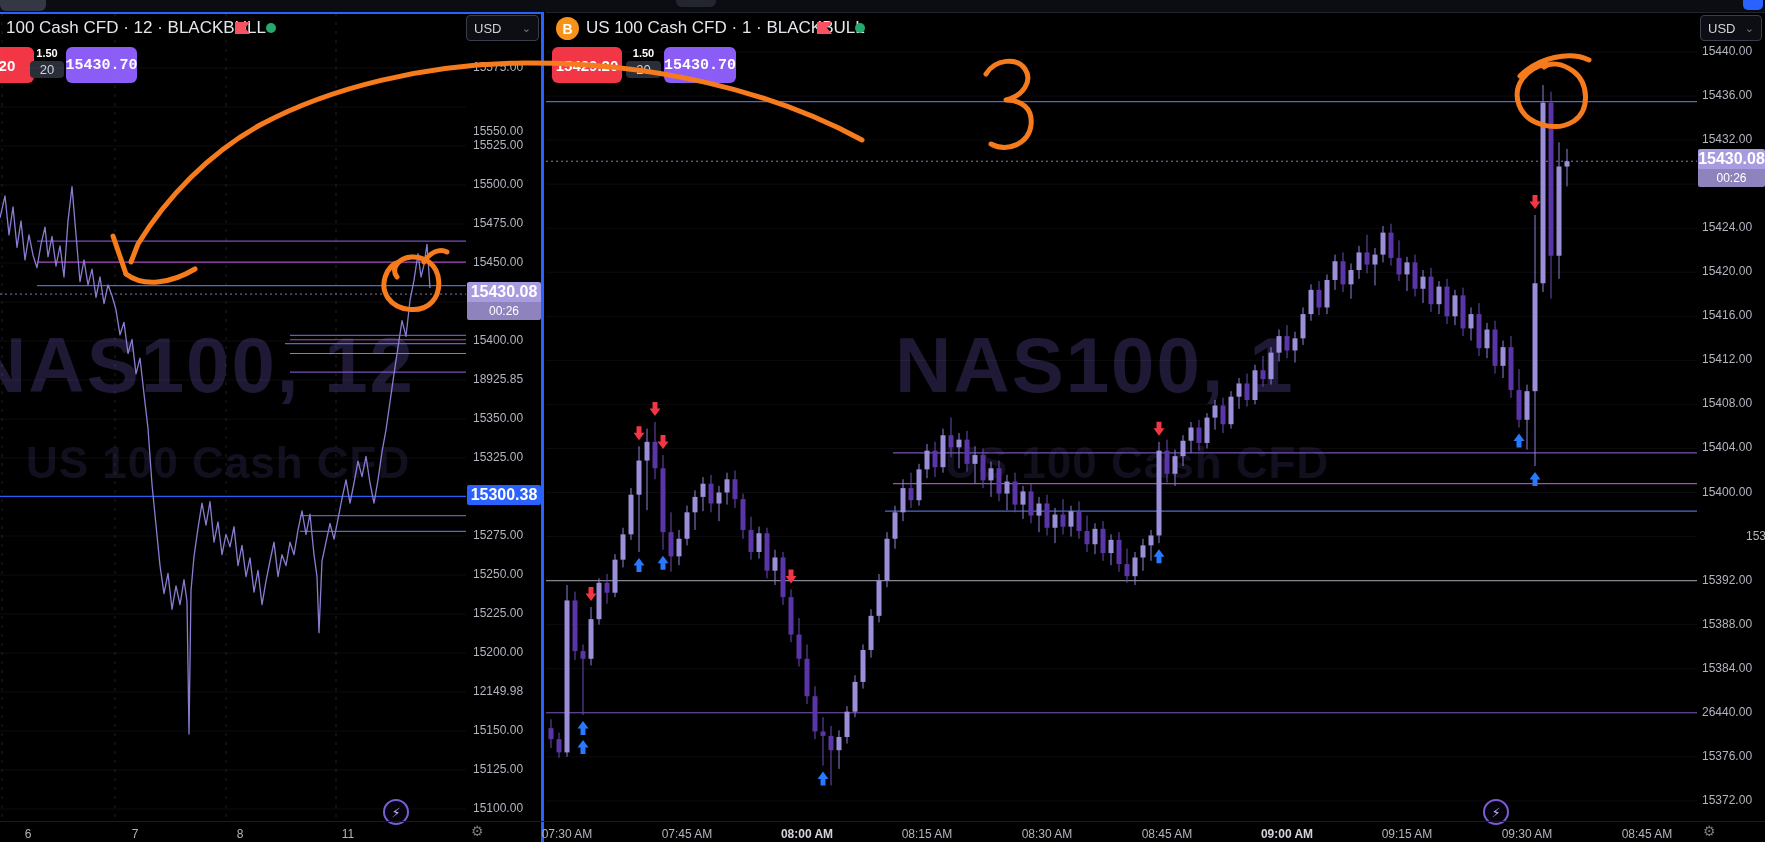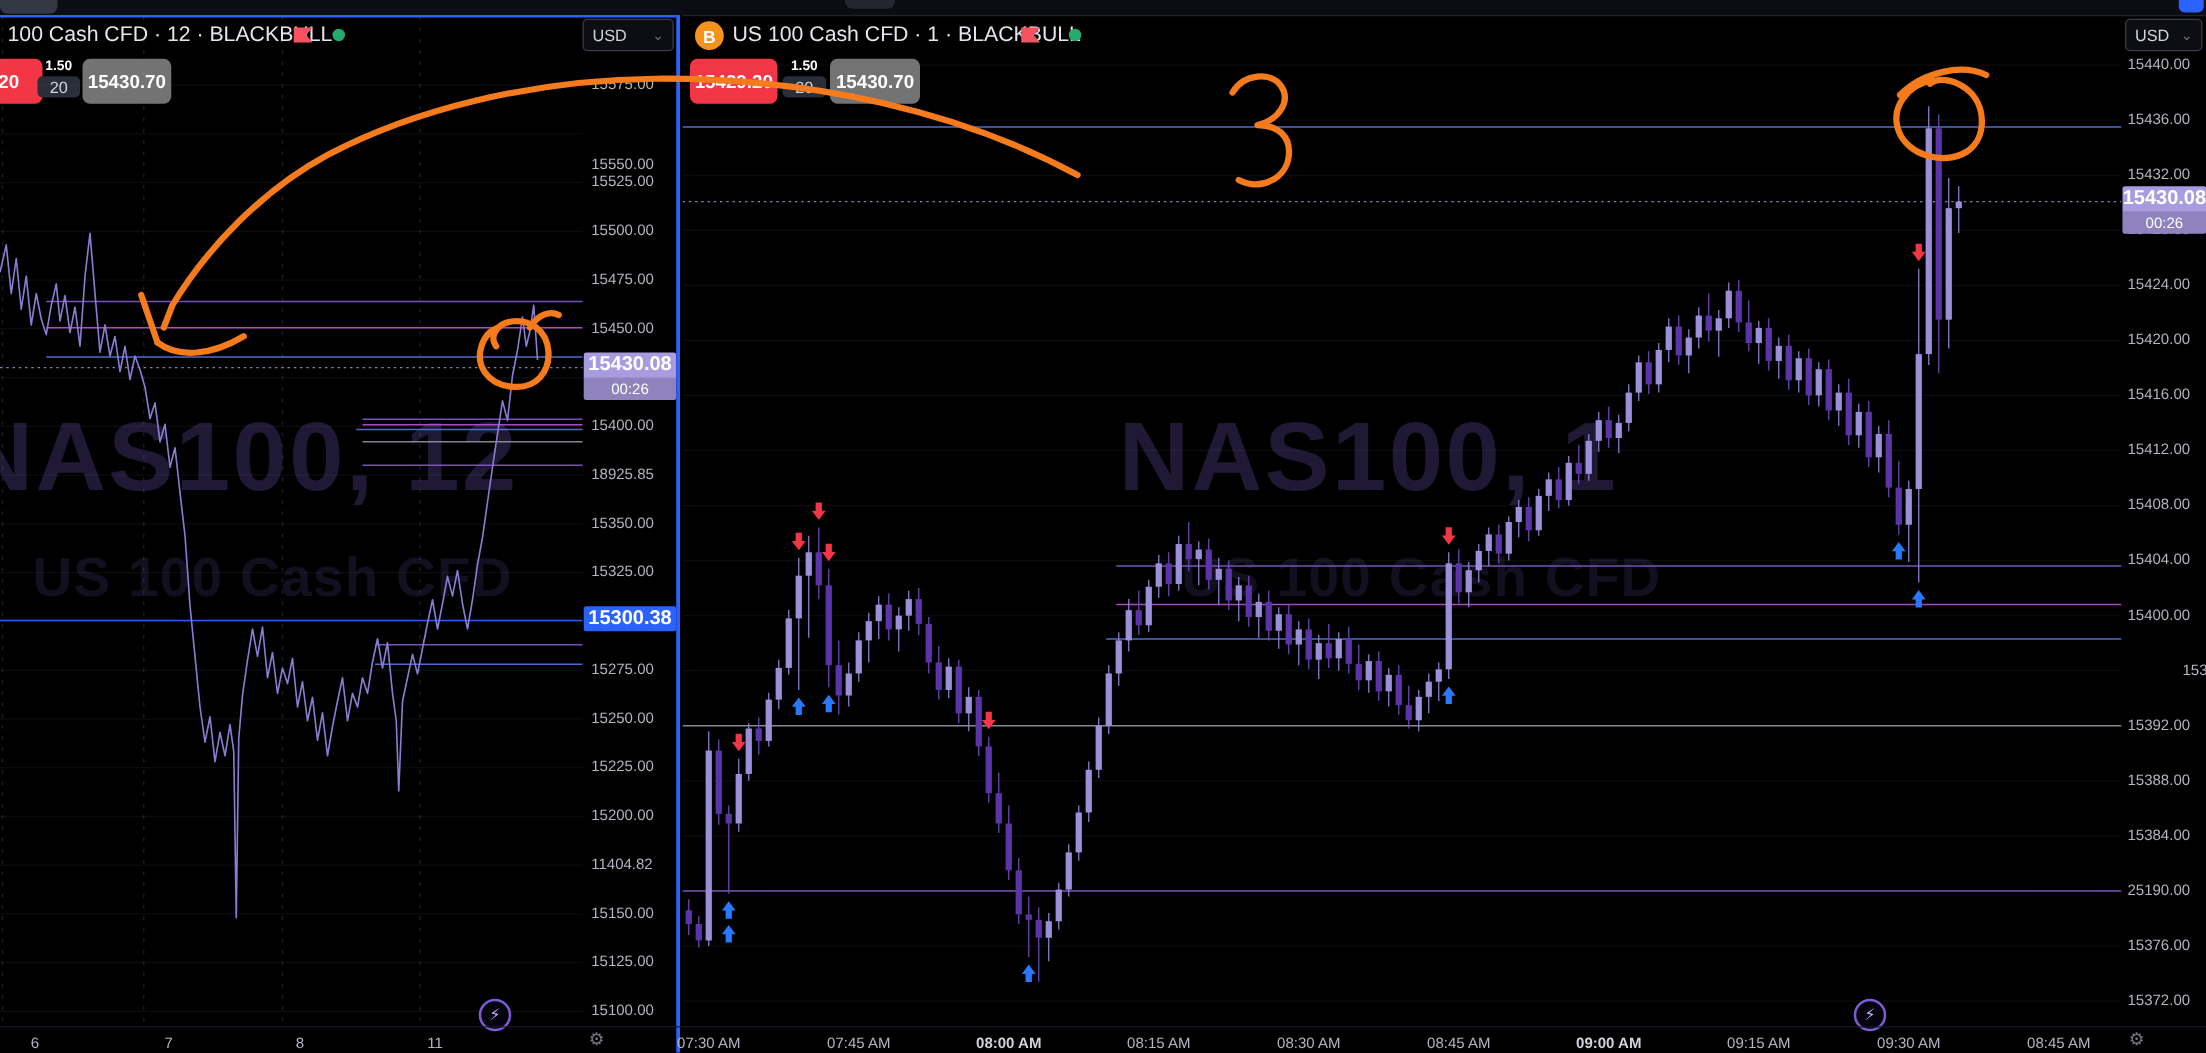--- a/index.html
+++ b/index.html
@@ -16,21 +16,21 @@
   .hdr-title{color:#e4e6ec;font-size:17px;font-weight:500;white-space:nowrap;}
   .flag{width:17px;height:14px;}
   .gdot{width:10px;height:10px;border-radius:50%;background:#26a96c;}
   .logo-b{width:23px;height:23px;border-radius:50%;background:#f7931a;color:#fff;font-weight:700;font-size:14px;
     display:flex;align-items:center;justify-content:center;}
   .usd-box{border:1px solid #3a3e4a;border-radius:4px;color:#d1d4dc;font-size:13px;height:26px;
     display:flex;align-items:center;justify-content:space-between;padding:0 7px;box-sizing:border-box;background:#0c0e14;}
   .usd-box .chev{color:#787b86;font-size:11px;margin-left:6px;}
   .badge{border-radius:6px;color:#fff;font-size:15px;font-weight:700;display:flex;align-items:center;justify-content:center;height:36px;}
   .badge.red{background:#f23645;}
-  .badge.blue{background:#737373;}
+  .badge.blue{background:#8b5cf6;font-family:Liberation Mono, monospace;}
   .spread-top{color:#fff;font-size:11px;font-weight:700;text-align:center;}
   .spread-box{background:#2a2e39;border-radius:4px;color:#d1d4dc;font-size:13px;text-align:center;padding:1px 0;margin-top:2px;}
   
   .wm1{color:rgba(122,98,210,0.26);font-size:78px;font-weight:700;white-space:nowrap;letter-spacing:2px;}
   .wm2{color:rgba(122,98,210,0.15);font-size:44px;font-weight:700;white-space:nowrap;letter-spacing:1px;}
   
   .axlab{color:#b2b5be;font-size:12px;white-space:nowrap;}
   .tlab{color:#b2b5be;font-size:12px;white-space:nowrap;transform:translateX(-50%);}
   .tlab.bold{color:#d1d4dc;font-weight:700;}
   .price-badge{border-radius:2px;color:#fff;text-align:center;box-sizing:border-box;}
@@ -125,21 +125,21 @@
       <div class="axlab" style="position: absolute; left: 5px; top: 281px;">15425.00</div>
       <div class="axlab" style="position: absolute; left: 5px; top: 320px;">15400.00</div>
       <div class="axlab" style="position: absolute; left: 5px; top: 359px;">18925.85</div>
       <div class="axlab" style="position: absolute; left: 5px; top: 398px;">15350.00</div>
       <div class="axlab" style="position: absolute; left: 5px; top: 437px;">15325.00</div>
       <div class="axlab" style="position: absolute; left: 5px; top: 476px;">15300.00</div>
       <div class="axlab" style="position: absolute; left: 5px; top: 515px;">15275.00</div>
       <div class="axlab" style="position: absolute; left: 5px; top: 554px;">15250.00</div>
       <div class="axlab" style="position: absolute; left: 5px; top: 593px;">15225.00</div>
       <div class="axlab" style="position: absolute; left: 5px; top: 632px;">15200.00</div>
-      <div class="axlab" style="position: absolute; left: 5px; top: 671px;">11404.82</div>
+      <div class="axlab" style="position: absolute; left: 5px; top: 671px;">12149.98</div>
       <div class="axlab" style="position: absolute; left: 5px; top: 710px;">15150.00</div>
       <div class="axlab" style="position: absolute; left: 5px; top: 749px;">15125.00</div>
       <div class="axlab" style="position: absolute; left: 5px; top: 788px;">15100.00</div>
     </div>
 
   <div class="abs price-badge" id="pbL" style="left: 467px; width: 74px; background: rgb(168, 155, 224); top: 282.075px;">
     <div class="pb-price">15430.08</div>
     <div class="pb-time">00:26</div>
   </div>
   <div class="abs price-badge" id="abL" style="left: 467px; width: 74px; background: rgb(41, 98, 255); top: 485.407px;">
@@ -486,21 +486,21 @@
       <div class="axlab" style="position: absolute; left: 4px; top: 251.25px;">15420.00</div>
       <div class="axlab" style="position: absolute; left: 4px; top: 295.3px;">15416.00</div>
       <div class="axlab" style="position: absolute; left: 4px; top: 339.35px;">15412.00</div>
       <div class="axlab" style="position: absolute; left: 4px; top: 383.4px;">15408.00</div>
       <div class="axlab" style="position: absolute; left: 4px; top: 427.45px;">15404.00</div>
       <div class="axlab" style="position: absolute; left: 4px; top: 471.5px;">15400.00</div>
       <div class="axlab" style="position: absolute; left: 4px; top: 515.55px; margin-left: 44px;">15396.00</div>
       <div class="axlab" style="position: absolute; left: 4px; top: 559.6px;">15392.00</div>
       <div class="axlab" style="position: absolute; left: 4px; top: 603.65px;">15388.00</div>
       <div class="axlab" style="position: absolute; left: 4px; top: 647.7px;">15384.00</div>
-      <div class="axlab" style="position: absolute; left: 4px; top: 691.75px;">25190.00</div>
+      <div class="axlab" style="position: absolute; left: 4px; top: 691.75px;">26440.00</div>
       <div class="axlab" style="position: absolute; left: 4px; top: 735.8px;">15376.00</div>
       <div class="axlab" style="position: absolute; left: 4px; top: 779.85px;">15372.00</div>
     </div>
 
   <div class="abs price-badge" id="pbR" style="left: 1698px; width: 67px; background: rgb(168, 155, 224); top: 149.244px;">
     <div class="pb-price">15430.08</div>
     <div class="pb-time">00:26</div>
   </div>
 
   <div class="abs boost" style="left:1483px;top:799px;">⚡</div>

